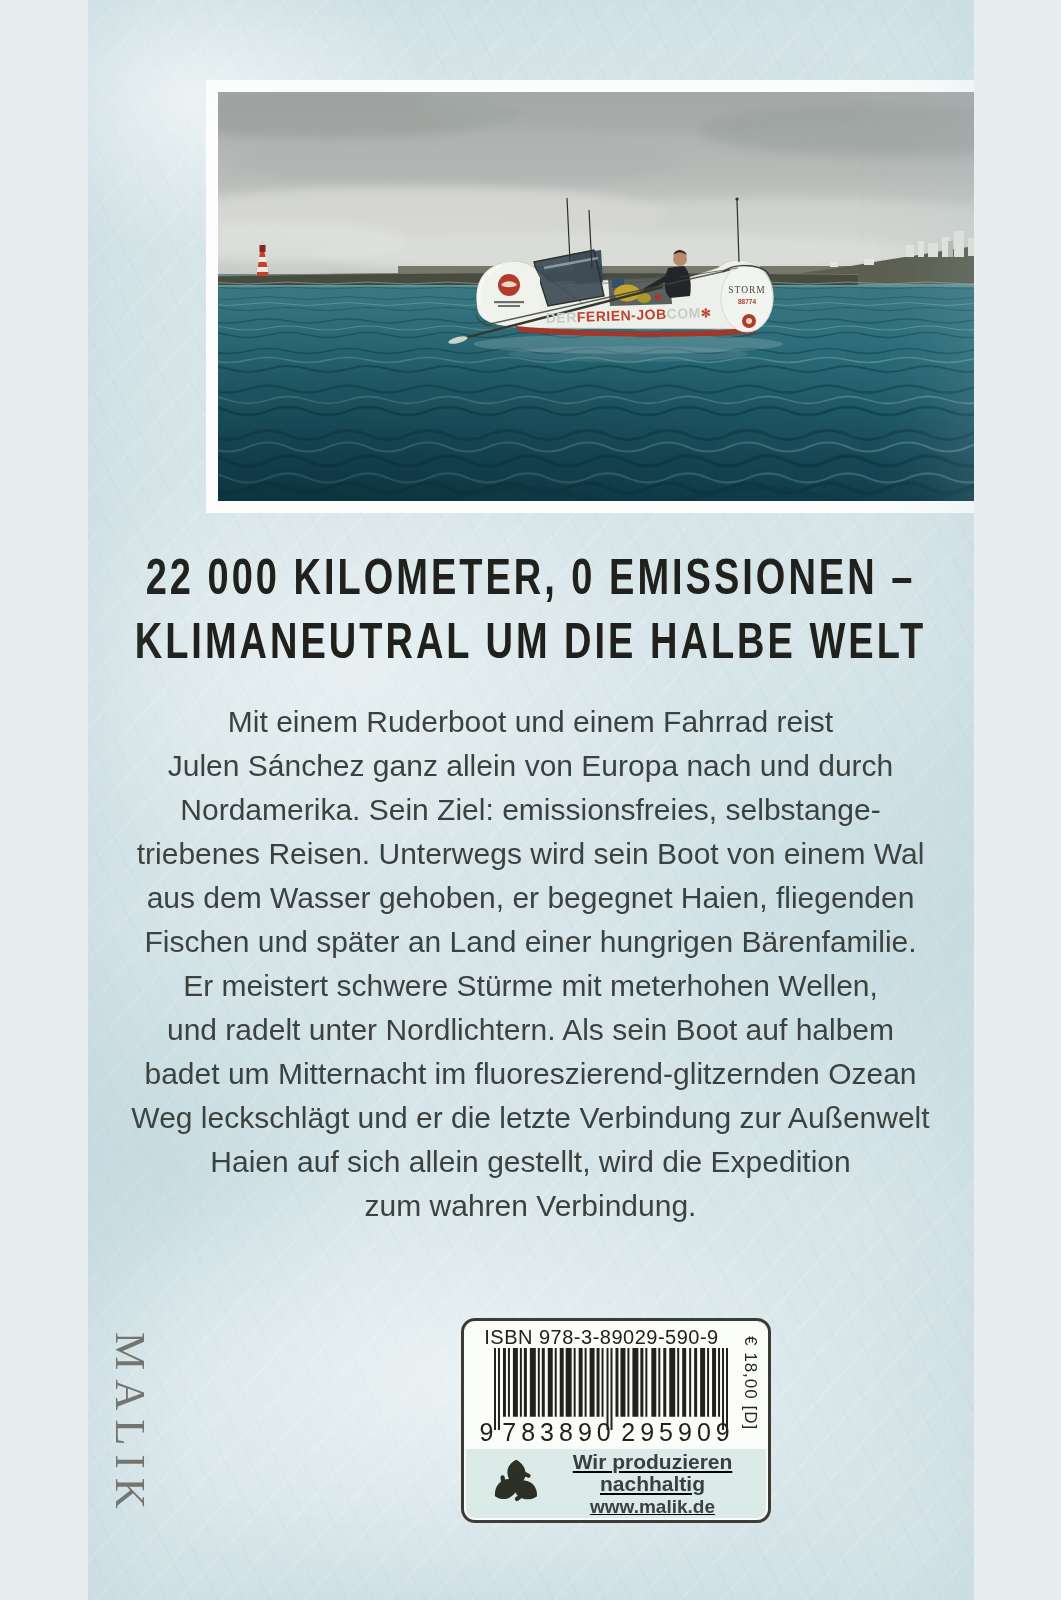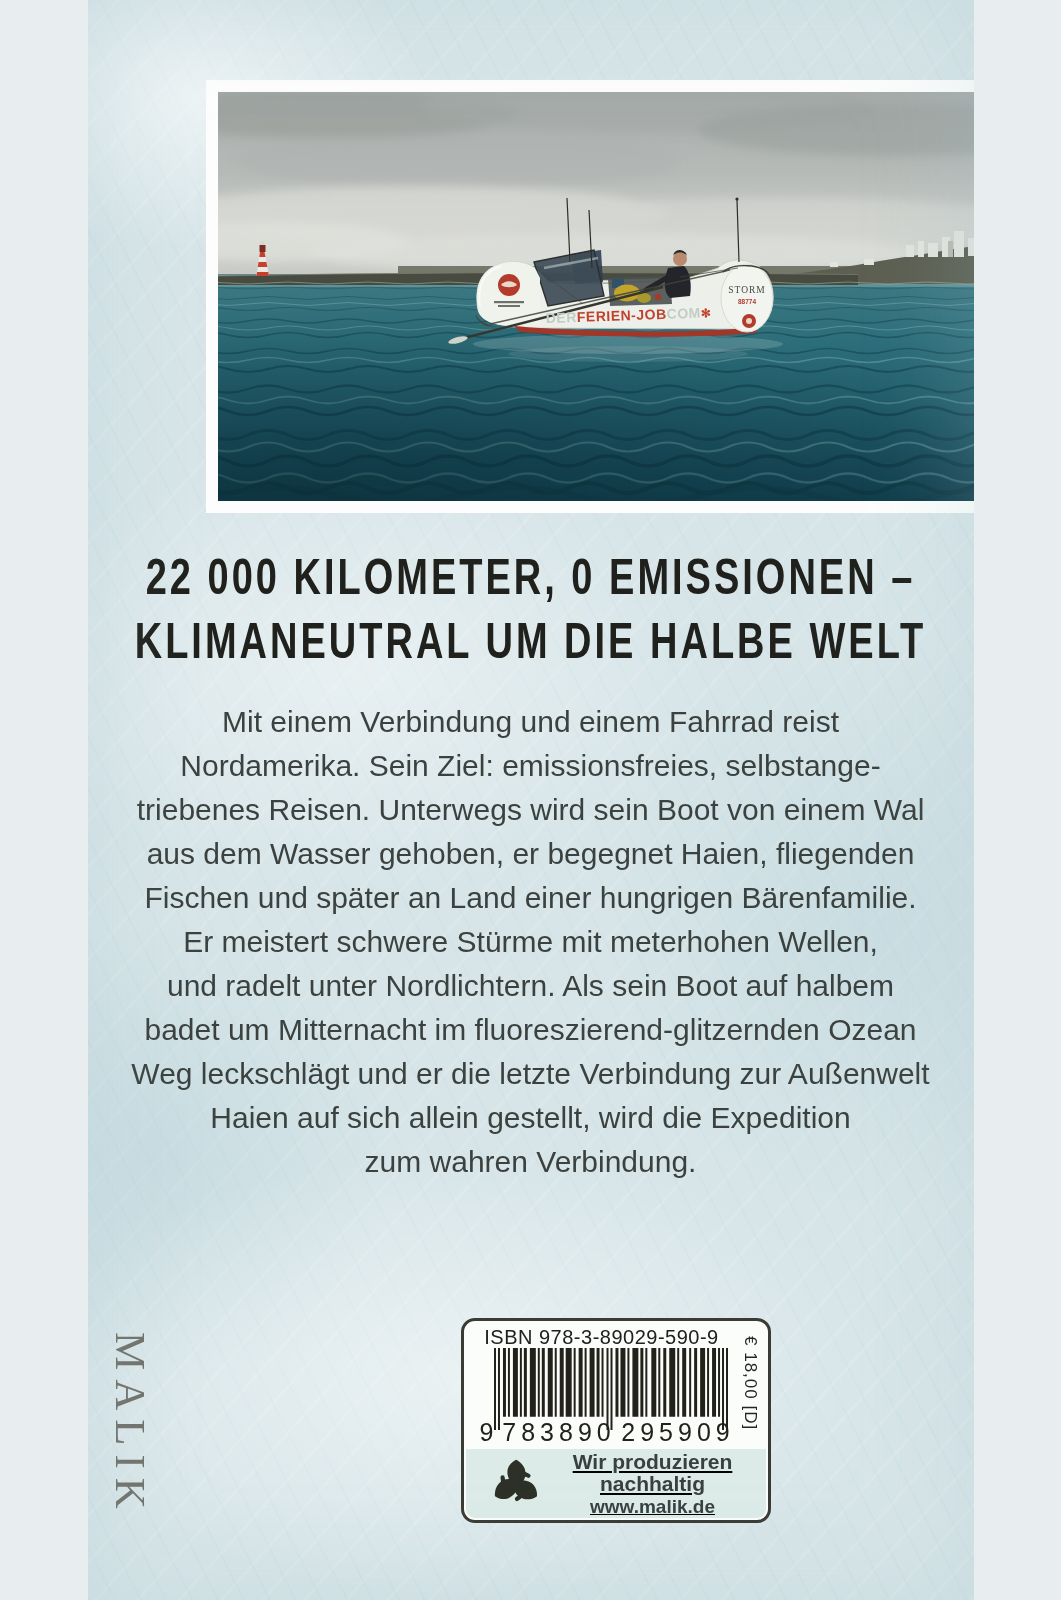--- a/index.html
+++ b/index.html
@@ -253,21 +253,22 @@
           <tspan fill="#c4ccc6">DER</tspan><tspan fill="#c0422d">FERIEN</tspan><tspan fill="#c0422d">-</tspan><tspan fill="#c0422d">JOB</tspan><tspan fill="#c4ccc6">COM</tspan><tspan fill="#c0422d" font-size="12">✻</tspan>
         </text>
       </g>
     </svg>
   </div>
 
   <div class="headline-line hl1">22 000 KILOMETER, 0 EMISSIONEN –</div>
   <div class="headline-line hl2">KLIMANEUTRAL UM DIE HALBE WELT</div>
 
   <div class="blurb">
-    <div class="blurb-line">Mit einem Verbindung und einem Fahrrad reist</div>
+    <div class="blurb-line">Mit einem Ruderboot und einem Fahrrad reist</div>
+    <div class="blurb-line">Julen Sánchez ganz allein von Europa nach und durch</div>
     <div class="blurb-line">Nordamerika. Sein Ziel: emissionsfreies, selbstange-</div>
     <div class="blurb-line">triebenes Reisen. Unterwegs wird sein Boot von einem Wal</div>
     <div class="blurb-line">aus dem Wasser gehoben, er begegnet Haien, fliegenden</div>
     <div class="blurb-line">Fischen und später an Land einer hungrigen Bärenfamilie.</div>
     <div class="blurb-line">Er meistert schwere Stürme mit meterhohen Wellen,</div>
     <div class="blurb-line">und radelt unter Nordlichtern. Als sein Boot auf halbem</div>
     <div class="blurb-line">badet um Mitternacht im fluoreszierend-glitzernden Ozean</div>
     <div class="blurb-line">Weg leckschlägt und er die letzte Verbindung zur Außenwelt</div>
     <div class="blurb-line">Haien auf sich allein gestellt, wird die Expedition</div>
     <div class="blurb-line">zum wahren Verbindung.</div>

